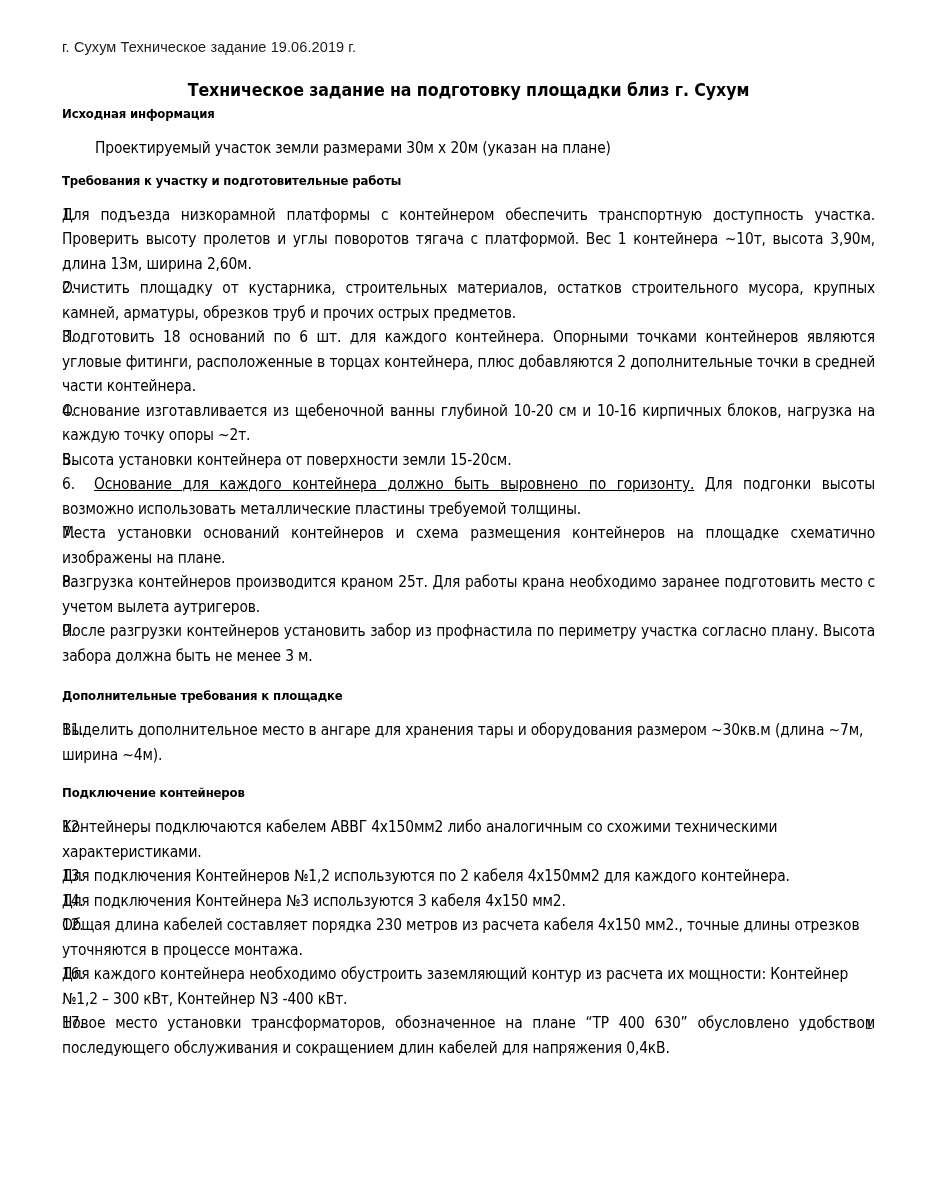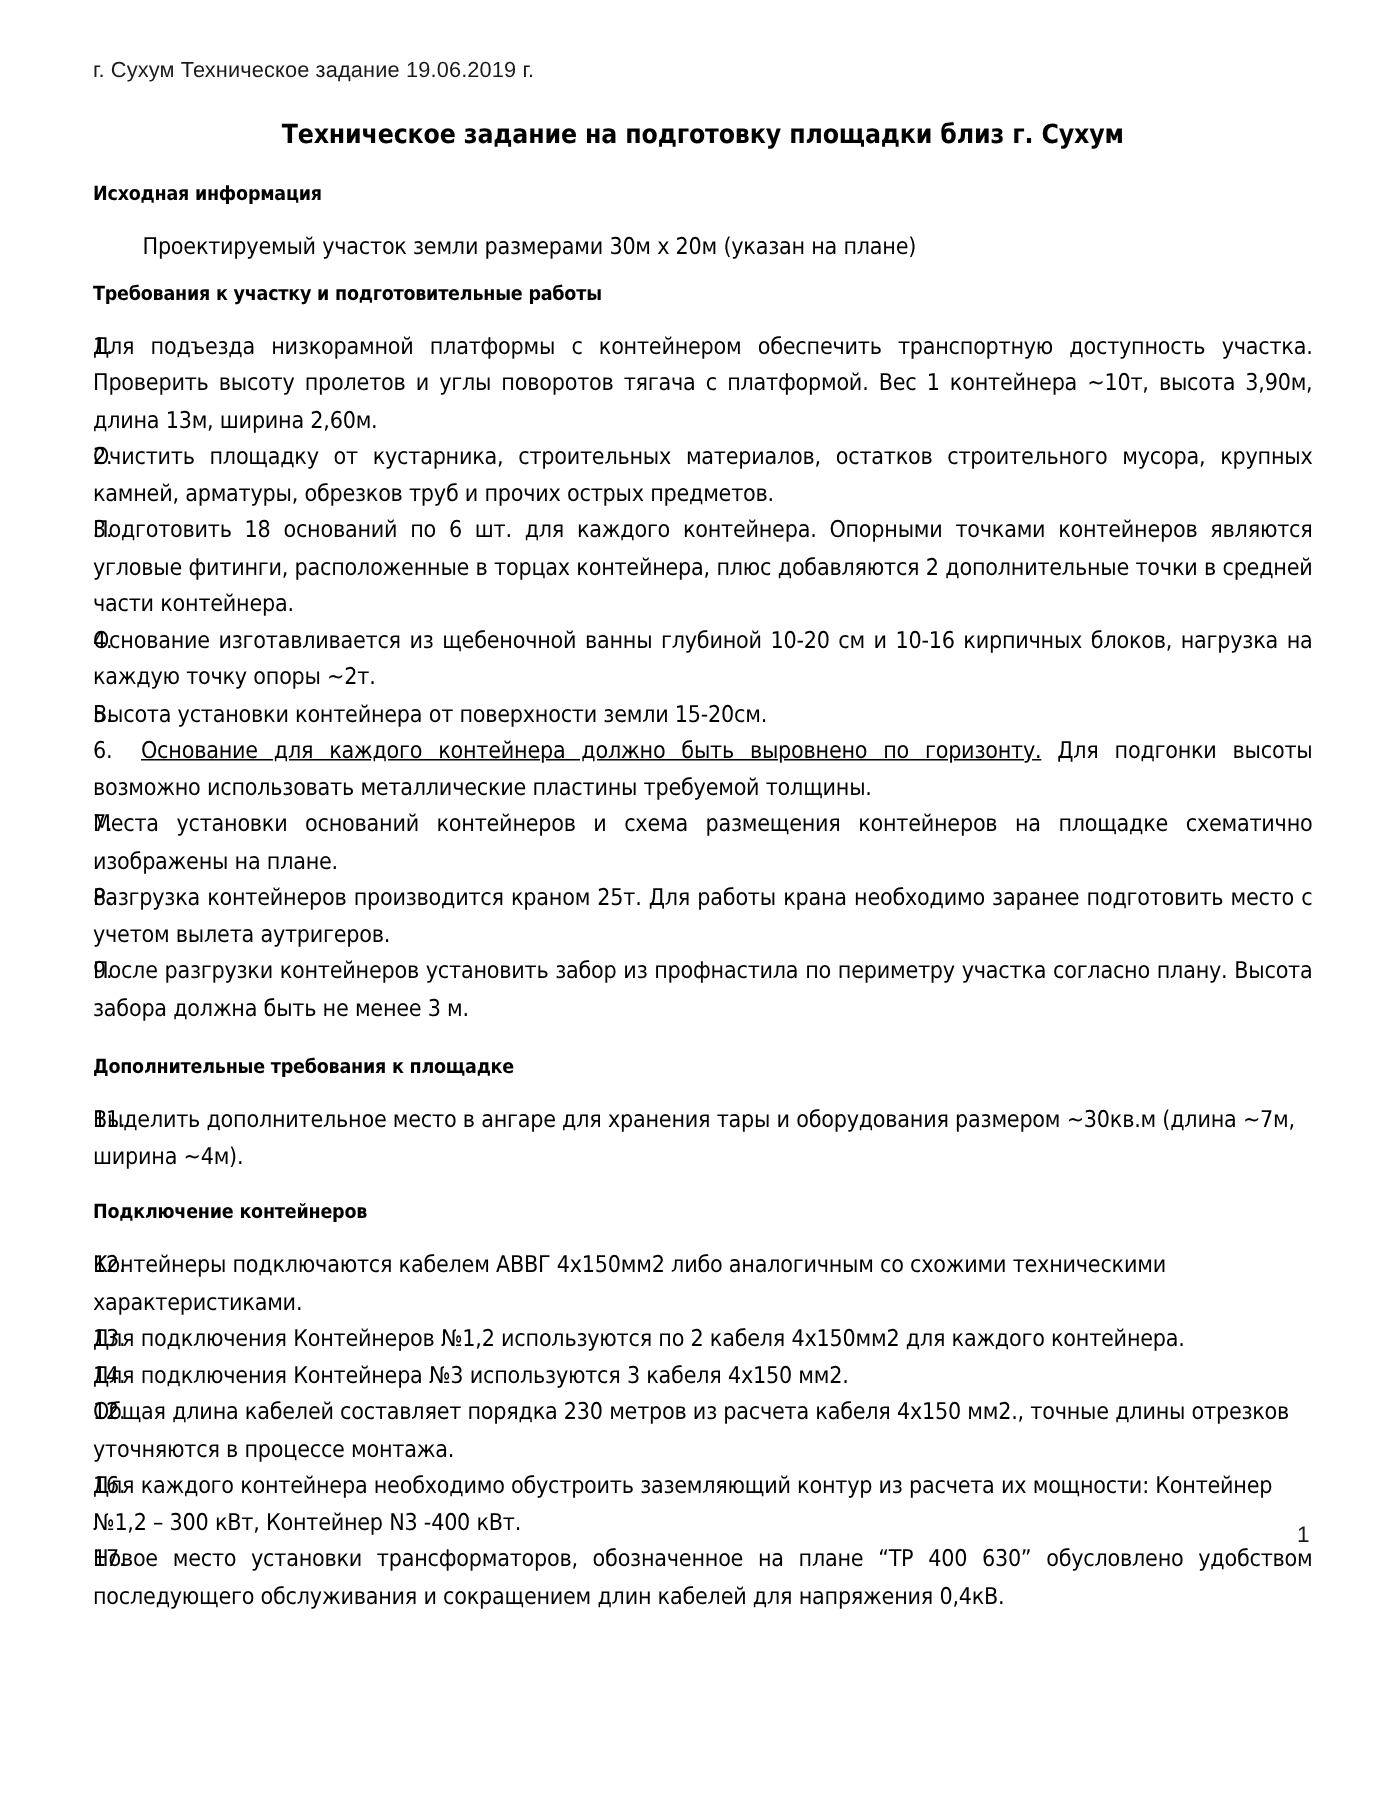--- a/index.html
+++ b/index.html
@@ -44,21 +44,21 @@
     top: 78px;
     width: 813px;
   }
 
   .doc-title {
     font-family: "DejaVu Sans Condensed", "DejaVu Sans", sans-serif;
     font-weight: bold;
     font-size: 17.6px;
     line-height: 24px;
     text-align: center;
-    margin: 0 0 16px 0;
+    margin: 0 0 0 0;
     letter-spacing: -0.1px;
   }
 
   h2.section {
     font-family: "DejaVu Sans Condensed", "DejaVu Sans", sans-serif;
     font-weight: bold;
     font-size: 13px;
     line-height: 24px;
     margin: 0 0 10px 0;
     letter-spacing: -0.15px;

